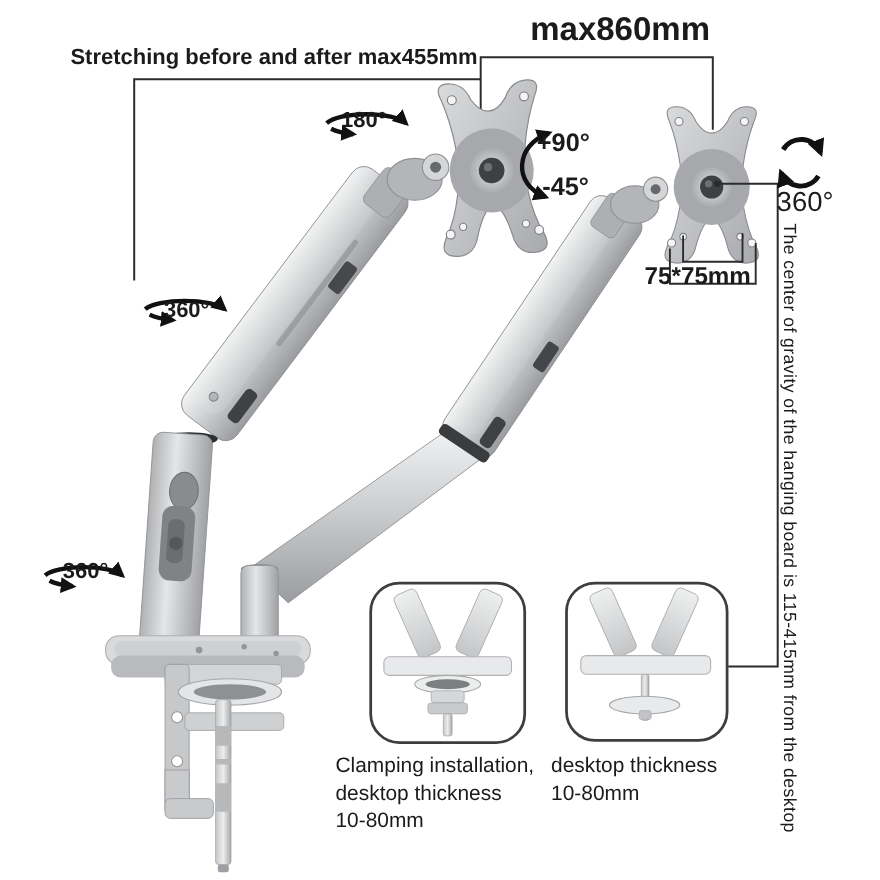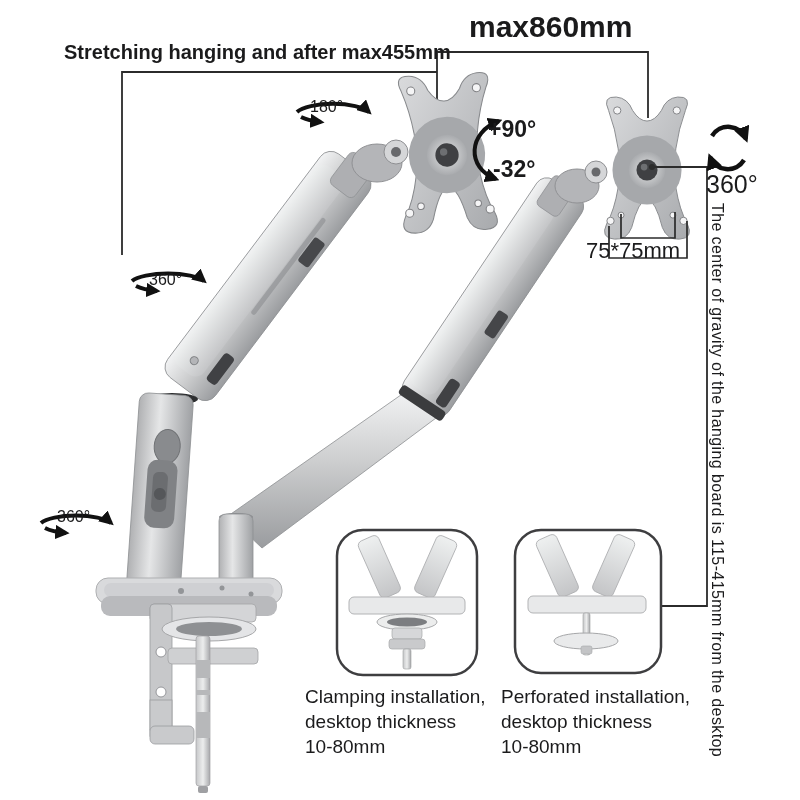--- a/index.html
+++ b/index.html
@@ -1,25 +1,25 @@
 <!DOCTYPE html>
 <html><head>
 <meta charset="utf-8">
 <style>
   html,body{margin:0;padding:0;background:#ffffff;}
   body{font-family:"Liberation Sans","DejaVu Sans",sans-serif;}
   .stage{position:relative;width:800px;height:800px;background:#ffffff;overflow:hidden;}
   .stage svg{position:absolute;left:0;top:0;}
   .abs{position:absolute;white-space:nowrap;color:#1b1b1c;}
   .lbl-stretch{font-size:20px;font-weight:600;}
-  .lbl-max{font-size:30px;font-weight:700;}
+  .lbl-max{font-size:30px;font-weight:700;margin-left:13px;}
   .deg-big{font-size:25px;font-weight:500;}
   .deg-mid{font-size:23px;font-weight:700;}
-  .deg-bold{font-size:16px;font-weight:400;}
-  .dim{font-size:22px;font-weight:400;}
+  .deg-bold{font-size:20px;font-weight:700;}
+  .dim{font-size:22px;font-weight:700;}
   .caption{position:absolute;text-align:left;font-size:19px;font-weight:500;line-height:25px;color:#1b1b1c;}
   .side-note{position:absolute;writing-mode:vertical-rl;font-size:16px;letter-spacing:0.4px;color:#1b1b1c;white-space:nowrap;}
 </style>
 </head>
 <body>
 
 <div class="stage">
 
 <svg width="800" height="800" viewBox="0 0 800 800">
   <defs>
@@ -201,35 +201,34 @@
     <g transform="translate(610,574) rotate(24)">
           <rect x="-11" y="-40" width="22" height="62" rx="5" fill="url(#gPanel)" stroke="#adaeb0" stroke-width="0.8"></rect>
         </g>
     <rect x="528" y="596" width="118" height="17" rx="5" fill="#e8e9ea" stroke="#b2b3b5"></rect>
     <rect x="583" y="613" width="7" height="42" rx="2" fill="url(#gRod)" stroke="#9c9da0" stroke-width="0.6"></rect>
     <ellipse cx="586" cy="641" rx="32" ry="8" fill="#e9eaeb" stroke="#a6a7a9"></ellipse>
     <rect x="581" y="646" width="11" height="8" rx="2" fill="#c3c4c6" stroke="#a6a7a9" stroke-width="0.6"></rect>
   </g>
 </svg>
 
-<div class="abs lbl-stretch" style="left:64px;top:41px">Stretching hanging and after max455mm</div>
+<div class="abs lbl-stretch" style="left:64px;top:41px">Stretching before and after max455mm</div>
 <div class="abs lbl-max" style="left:469px;top:10px">max860mm</div>
 <div class="abs deg-bold" style="left:310px;top:98px">180°</div>
 <div class="abs deg-mid" style="left:488px;top:116px">+90°</div>
-<div class="abs deg-mid" style="left:493px;top:156px">-32°</div>
+<div class="abs deg-mid" style="left:493px;top:156px">-45°</div>
 <div class="abs deg-big" style="left:706px;top:170px">360°</div>
 <div class="abs dim" style="left:586px;top:238px">75*75mm</div>
 <div class="abs deg-bold" style="left:149px;top:271px">360°</div>
 <div class="abs deg-bold" style="left:57px;top:508px">360°</div>
 <div class="side-note" style="left:708px;top:203px;height:600px">The center of gravity of the hanging board is 115-415mm from the desktop</div>
 
 <div class="caption" style="left:305px;top:684px;width:200px">
   <div>Clamping installation,</div>
   <div>desktop thickness</div>
   <div>10-80mm</div>
 </div>
 <div class="caption" style="left:501px;top:684px;width:206px">
-  <div>Perforated installation,</div>
   <div>desktop thickness</div>
   <div>10-80mm</div>
 </div>
 
 </div>
 
 </body></html>

